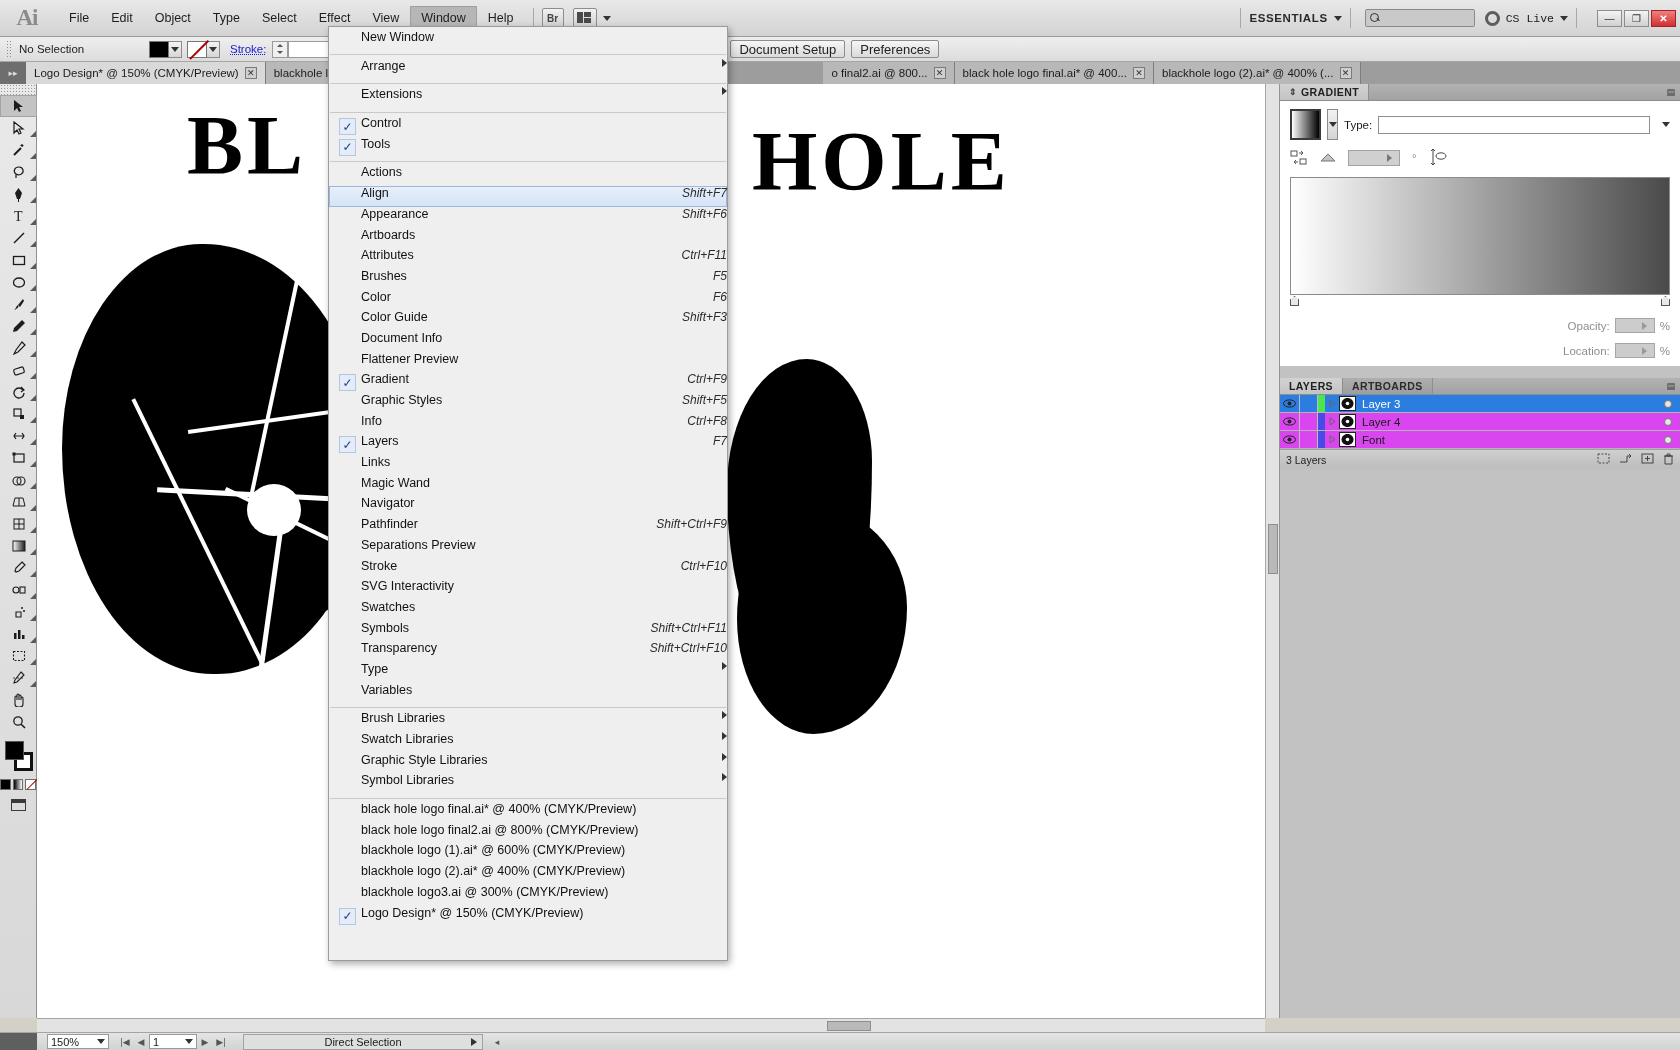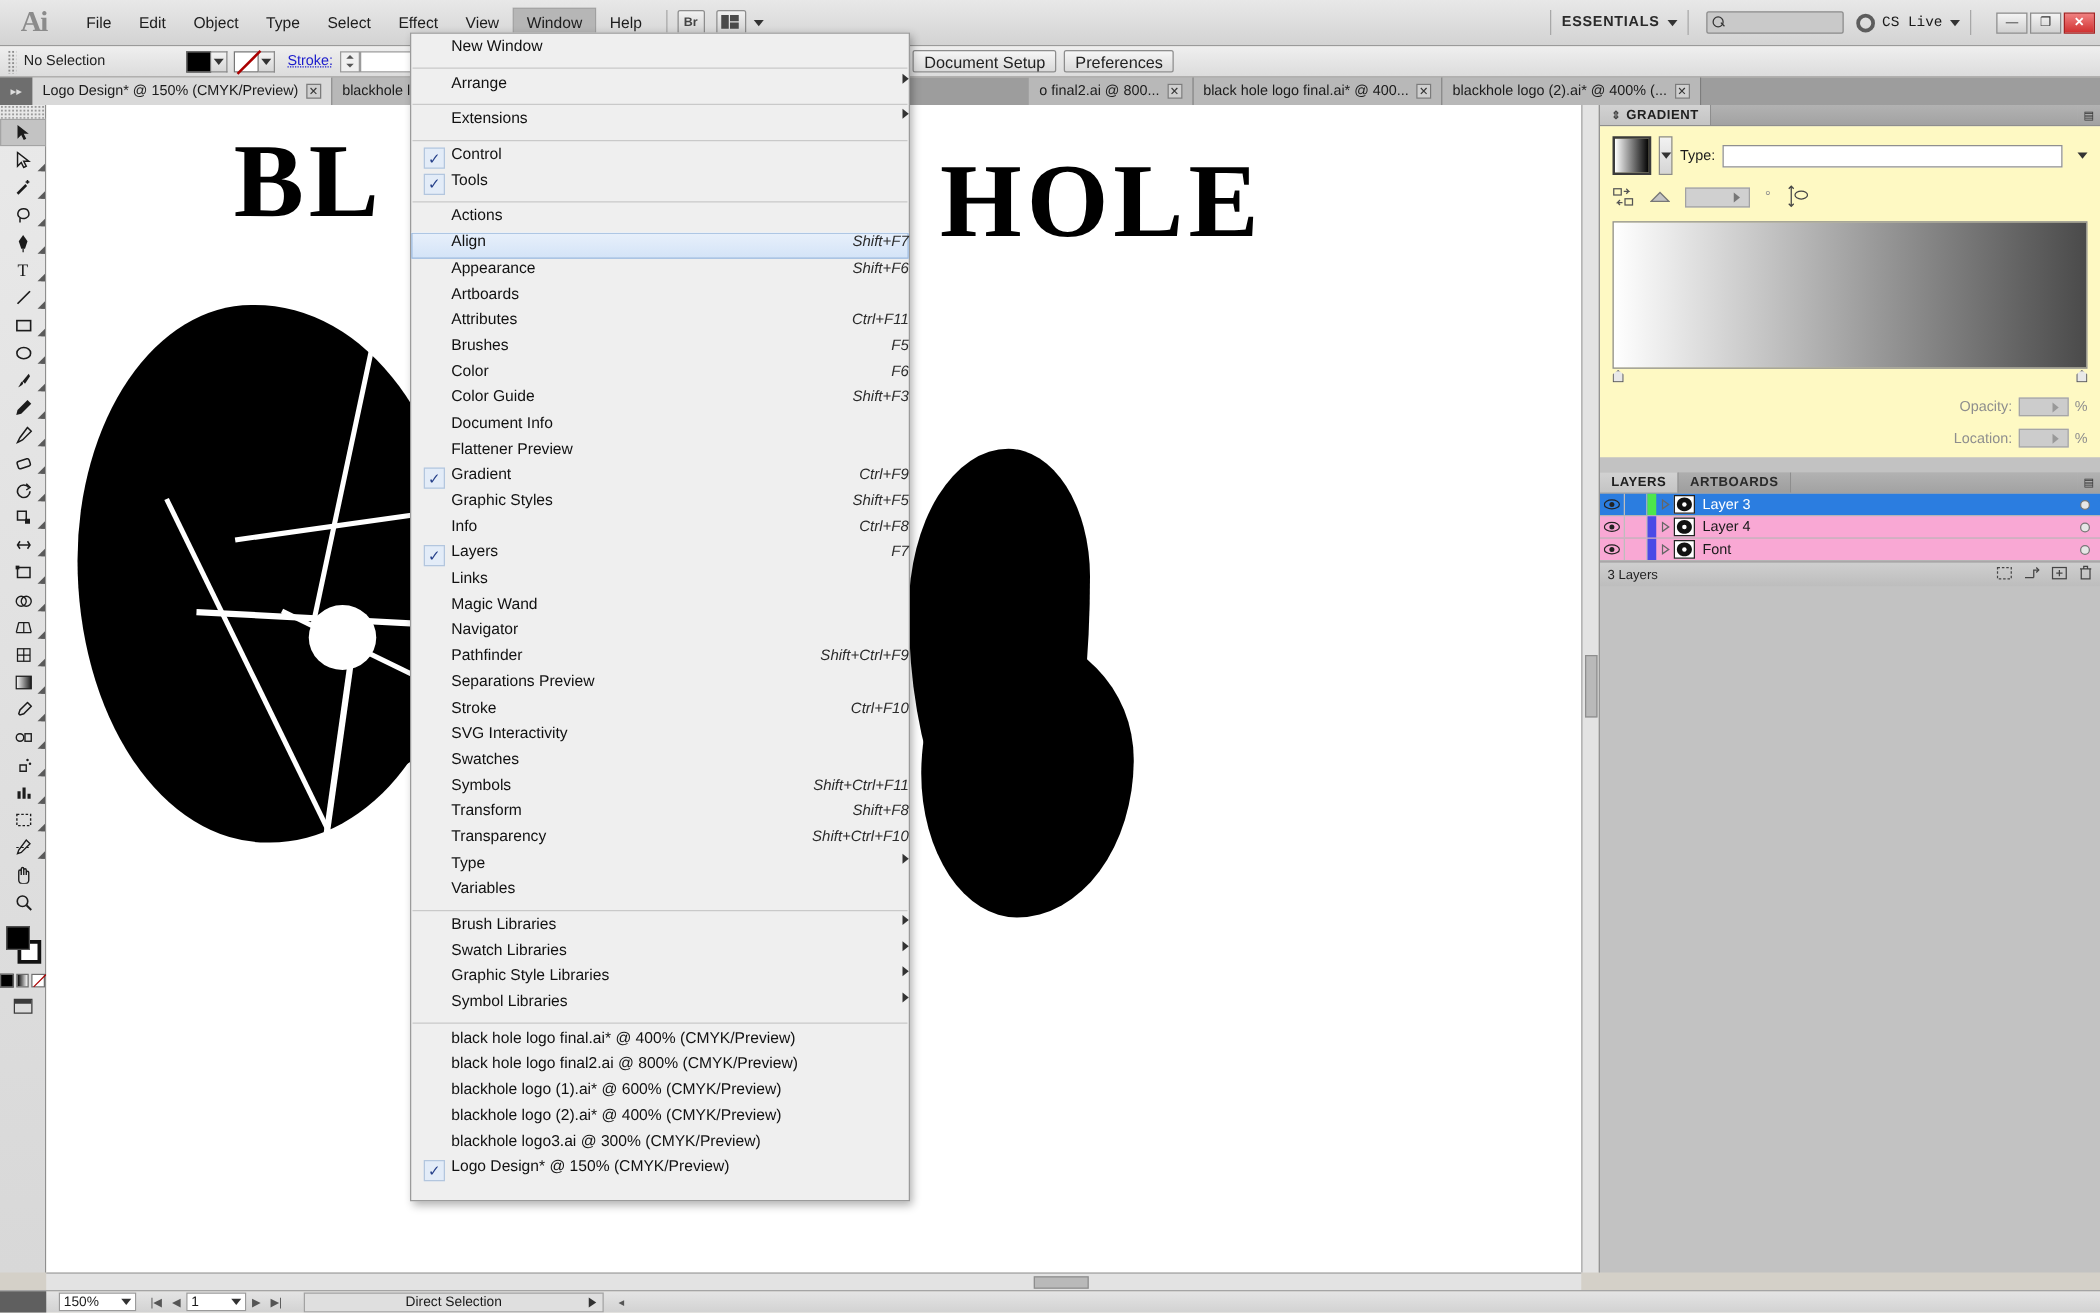--- a/index.html
+++ b/index.html
@@ -225,21 +225,21 @@
   .panel-tab {
     display:flex;align-items:center;gap:4px;padding:0 9px;
     font-size:10.5px; font-weight:bold; letter-spacing:.4px; color:#1f1f1f;
     background:linear-gradient(#d2d2d2,#c4c4c4); border-right:1px solid #8e8e8e;
   }
   .panel-tab.inactive { background:linear-gradient(#aeaeae,#9e9e9e); color:#2b2b2b;}
   .pt-grip { font-size:9px; color:#444; }
   .pt-spacer { flex:1; background:linear-gradient(#b2b2b2,#a2a2a2); }
   .pt-menu { width:18px;display:flex;align-items:center;justify-content:center;
     background:linear-gradient(#b2b2b2,#a2a2a2); font-size:9px;color:#333;}
-  .panel-body { background:#fef9c3; padding:8px 10px; }
+  .panel-body { background:#ffffff; padding:8px 10px; }
 
   .grad-row1 { display:flex; align-items:center; gap:6px; }
   .grad-swatch { width:31px;height:31px;border:2px solid #3a3a3a;
     background:linear-gradient(90deg,#ffffff,#000000); }
   .grad-swatch-dd { width:11px;height:31px;border:1px solid #8b8b8b;
     background:linear-gradient(#f2f2f2,#d5d5d5);display:flex;align-items:center;justify-content:center;}
   .lbl { font-size:11.5px; color:#1a1a1a; }
   .type-select { flex:1; height:18px; background:#fff; border:1px solid #8f8f8f;
     display:flex;align-items:center;justify-content:flex-end;padding-right:4px; }
   .grad-row2 { display:flex;align-items:center;gap:12px;margin-top:7px;height:22px;}
@@ -253,21 +253,21 @@
   .grad-stops { height:12px; position:relative; margin-top:1px;}
   .stop { position:absolute; width:9px;height:10px; background:#e8e8e8; border:1px solid #555;
     clip-path: polygon(50% 0, 100% 35%, 100% 100%, 0 100%, 0 35%); }
   .op-row { display:flex;align-items:center;justify-content:flex-end;gap:5px;margin-top:10px; }
   .op-input { width:40px;height:15px;background:#ccc;border:1px solid #a6a6a6;
     display:flex;align-items:center;justify-content:flex-end;padding-right:3px;}
   .muted { color:#8e8e8e; }
 
   .layers-body { background:#d0d0d0; }
   .layer-row { height:18px; display:flex; align-items:center; border-bottom:1px solid #b4b4b4;
-     background:#f9a8d4; font-size:11.5px; }
+     background:#d946ef; font-size:11.5px; }
   .layer-row.sel { background:#2b7de0; color:#fff; }
   .lr-eye { width:19px;display:flex;align-items:center;justify-content:center; }
   .lr-lock { width:19px;border-left:1px solid #bdbdbd;border-right:1px solid #bdbdbd;height:100%;}
   .lr-color { width:7px;height:100%; }
   .lr-tri { width:14px;display:flex;align-items:center;justify-content:center; }
   .lr-thumb { width:17px;height:15px;border:1px solid #222;background:#fff;margin-right:6px;
     display:flex;align-items:center;justify-content:center;overflow:hidden;}
   .lr-name { flex:1; }
   .lr-dot { width:8px;height:8px;border:1px solid #777;border-radius:50%;margin-right:8px;background:#e6e6e6;}
   .layers-foot { height:20px; background:linear-gradient(#cfcfcf,#bdbdbd);
@@ -709,24 +709,20 @@
         <span class="dd-label">SVG Interactivity</span>
       </div>
       <div class="dd-row">
         <span class="dd-label">Swatches</span>
       </div>
       <div class="dd-row">
         <span class="dd-label">Symbols</span>
         <span class="dd-short">Shift+Ctrl+F11</span>
       </div>
       <div class="dd-row">
-        <span class="dd-label">Transform</span>
-        <span class="dd-short">Shift+F8</span>
-      </div>
-      <div class="dd-row">
         <span class="dd-label">Transparency</span>
         <span class="dd-short">Shift+Ctrl+F10</span>
       </div>
       <div class="dd-row">
         <span class="dd-label">Type</span>
         <span class="dd-arrow"></span>
       </div>
       <div class="dd-row">
         <span class="dd-label">Variables</span>
       </div>

